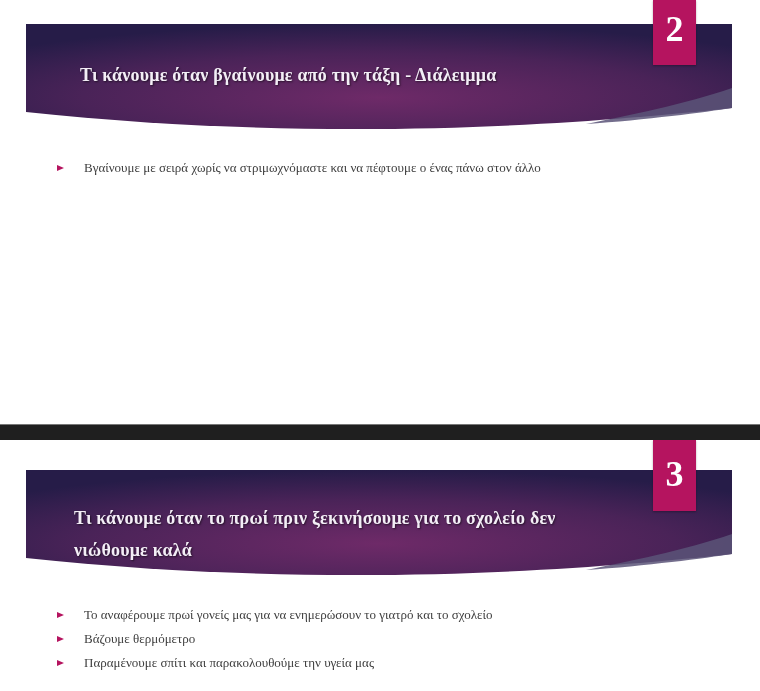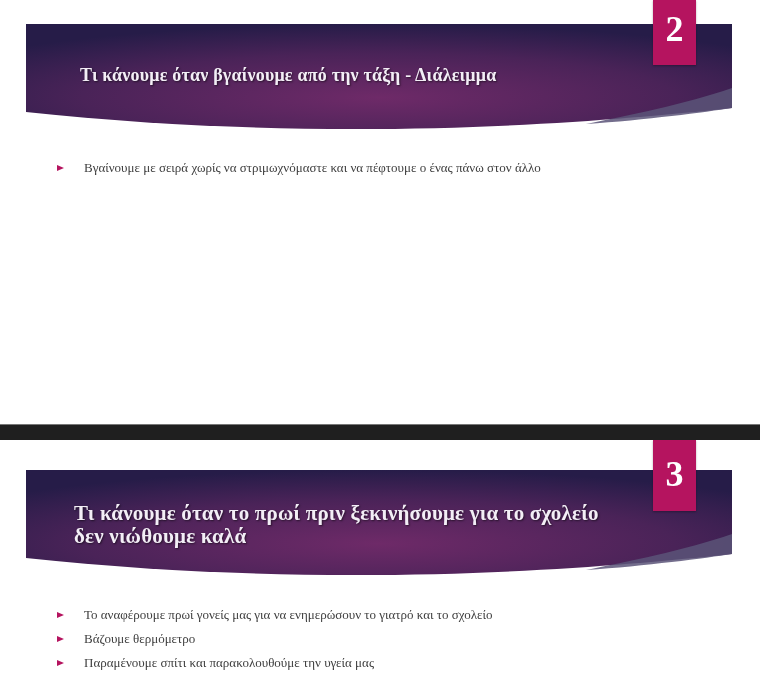--- a/index.html
+++ b/index.html
@@ -18,21 +18,21 @@
   .slide-1 .band { top: 24px; height: 114px; }
   .slide-2 .band { top: 30px; height: 114px; }
 
   .title {
     position: absolute; color: #f3eef6; font-weight: bold;
     font-family: "Liberation Serif", "DejaVu Serif", serif;
     text-shadow: 1px 1px 2px rgba(0,0,0,0.55);
     letter-spacing: 0.2px;
   }
   .slide-1 .title { left: 54px; top: 38px; font-size: 18px; line-height: 26px; width: 560px; }
-  .slide-2 .title { left: 48px; top: 32px; font-size: 21px; line-height: 23px; width: 540px; }
+  .slide-2 .title { left: 48px; top: 32px; font-size: 18px; line-height: 32px; width: 540px; }
 
   .badge {
     position: absolute; left: 653px; width: 43px;
     background: #b5145f; color: #ffffff;
     font-family: "Liberation Serif", "DejaVu Serif", serif;
     font-weight: bold; font-size: 36px; text-align: center;
     box-shadow: 0 1px 2px rgba(0,0,0,0.3);
   }
   .slide-1 .badge { top: 0; height: 65px; line-height: 58px; }
   .slide-2 .badge { top: 0; height: 71px; line-height: 68px; }

